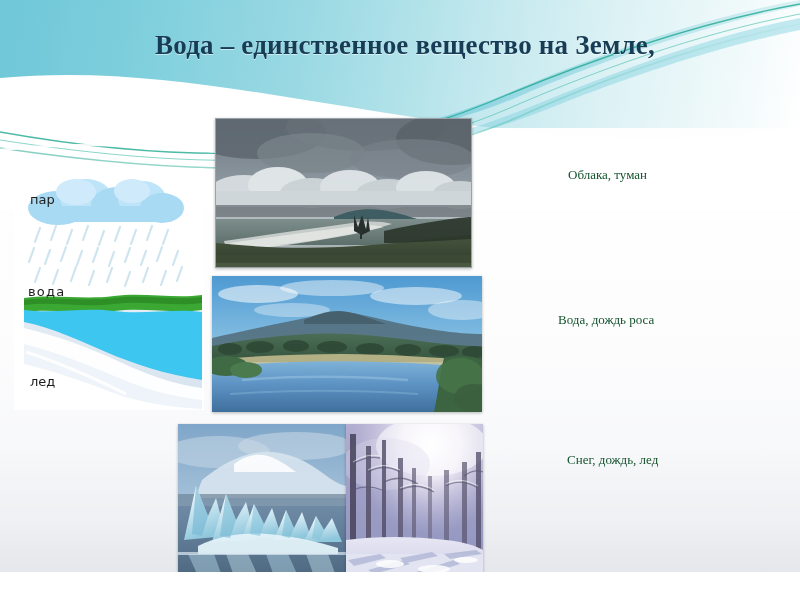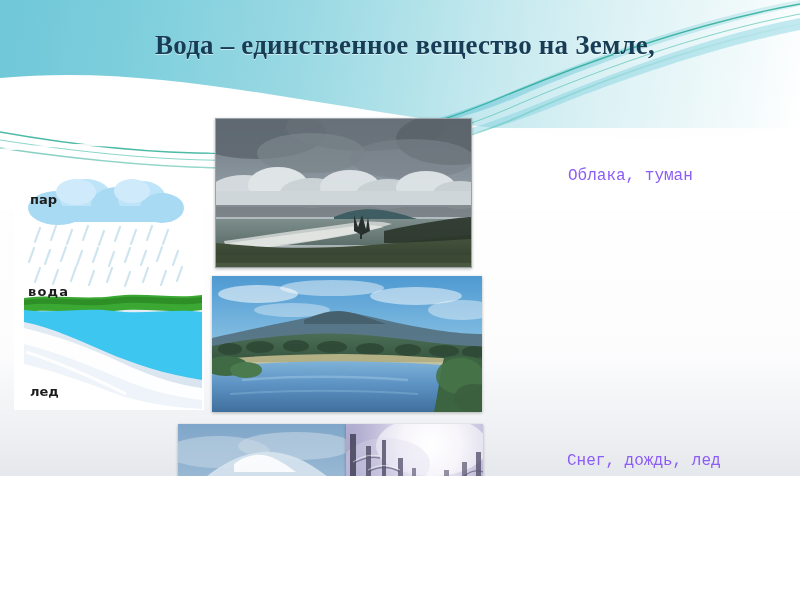--- a/index.html
+++ b/index.html
@@ -3,21 +3,21 @@
 <meta charset="utf-8">
 <title>Вода</title>
 <style>
   html,body{margin:0;padding:0;}
   body{
     width:800px;height:600px;overflow:hidden;
     background:#ffffff;
     font-family:"Liberation Serif", serif;
     position:relative;
   }
-  .slide{position:absolute;inset:0;width:800px;height:476px;overflow:hidden;background:#fdfdfd;}
+  .slide{position:absolute;inset:0;width:800px;height:572px;overflow:hidden;background:#fdfdfd;}
 
   
   .bg-base{
     position:absolute;left:0;top:0;width:800px;height:600px;
     background:linear-gradient(180deg,#ffffff 0%,#fdfdfe 55%,#f4f5f7 88%,#eceef1 100%);
   }
   .bg-top-teal{
     position:absolute;left:0;top:0;width:800px;height:128px;
     background:linear-gradient(100deg,#6fc7d8 0%,#7fcfdd 18%,#9ad9e3 38%,#bfe7ed 58%,#ddf2f5 76%,#f2fafb 92%,#ffffff 100%);
   }
@@ -41,45 +41,45 @@
 
   
   .diagram{
     position:absolute;left:14px;top:168px;width:190px;height:242px;
     z-index:5;
   }
   .diagram svg{display:block;width:190px;height:242px;}
   .dlabel{
     position:absolute;
     font-family:"DejaVu Sans", sans-serif;
-    font-weight:bold;font-size:13px;color:#1d1d1d;
+    font-weight:normal;font-size:13px;color:#1d1d1d;
     white-space:nowrap;
   }
   .dlabel.par{left:16px;top:24px;}
   .dlabel.voda{left:14px;top:116px;letter-spacing:1.2px;text-align:right;}
-  .dlabel.led{left:16px;top:216px;}
+  .dlabel.led{left:16px;top:206px;}
 
   
   .photo{
     position:absolute;overflow:hidden;
     background:#cfd6dc;
     z-index:5;
     box-shadow:0 1px 3px rgba(0,0,0,.28);
   }
   .photo svg{display:block;width:100%;height:100%;}
   .ph-clouds{left:215px;top:118px;width:255px;height:148px;border:1px solid #9aa3aa;}
   .ph-river {left:212px;top:276px;width:270px;height:136px;}
   .ph-ice   {left:178px;top:424px;width:168px;height:152px;}
   .ph-forest{left:346px;top:424px;width:137px;height:152px;}
 
   
   .caption{
     position:absolute;
-    font-family:Liberation Mono, monospace;
-    font-size:16px;color:#8b5cf6;
+    font-family:Liberation Serif, serif;
+    font-size:13px;color:#14532d;
     white-space:nowrap;z-index:6;
   }
   .cap-1{left:568px;top:167px;}
   .cap-2{left:558px;top:312px;}
   .cap-3{left:567px;top:452px;}
 </style>
 </head>
 <body>
 
 <div class="slide">
@@ -460,15 +460,16 @@
 
       <g fill="#ffffff" opacity=".85">
         <ellipse cx="44" cy="140" rx="14" ry="4"></ellipse>
         <ellipse cx="88" cy="145" rx="16" ry="4"></ellipse>
         <ellipse cx="120" cy="136" rx="12" ry="3"></ellipse>
       </g>
     </svg>
   </div>
 
   <div class="caption cap-1">Облака, туман</div>
+  <div class="caption cap-2">Вода, дождь роса</div>
   <div class="caption cap-3">Снег, дождь, лед</div>
 
 </div>
 
 </body></html>

